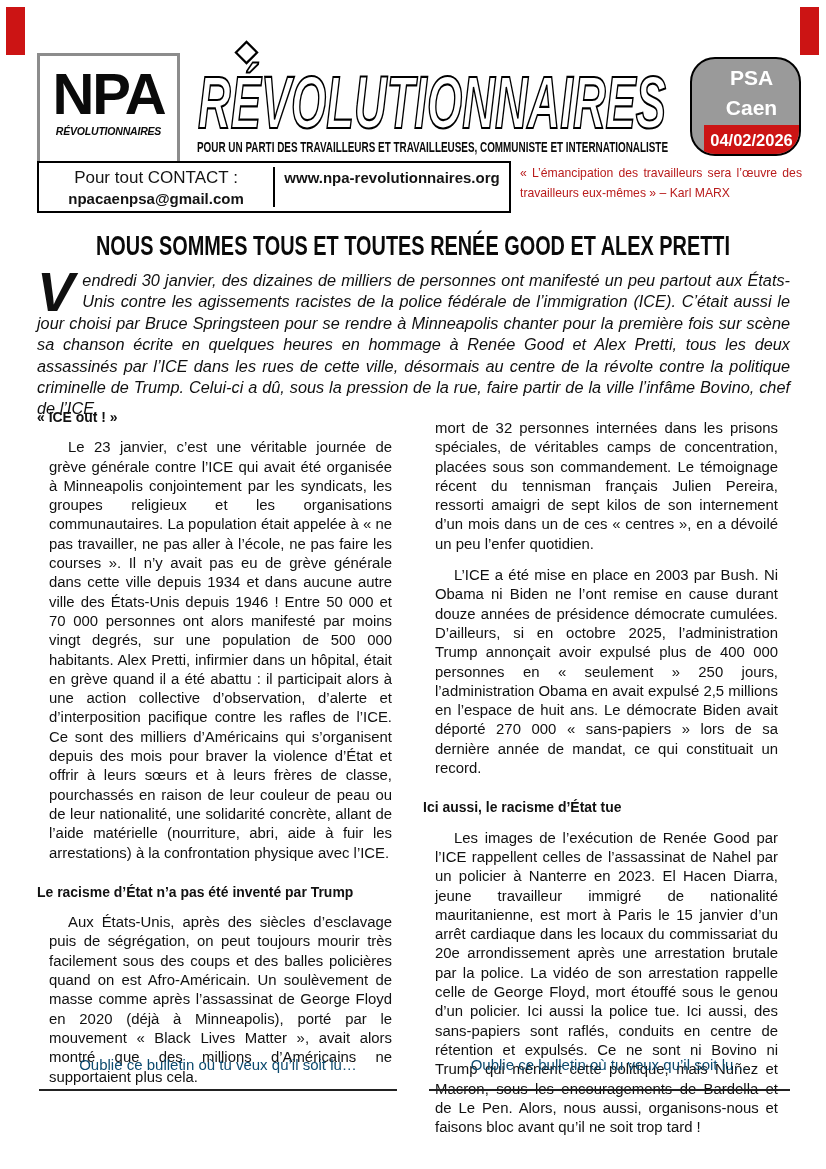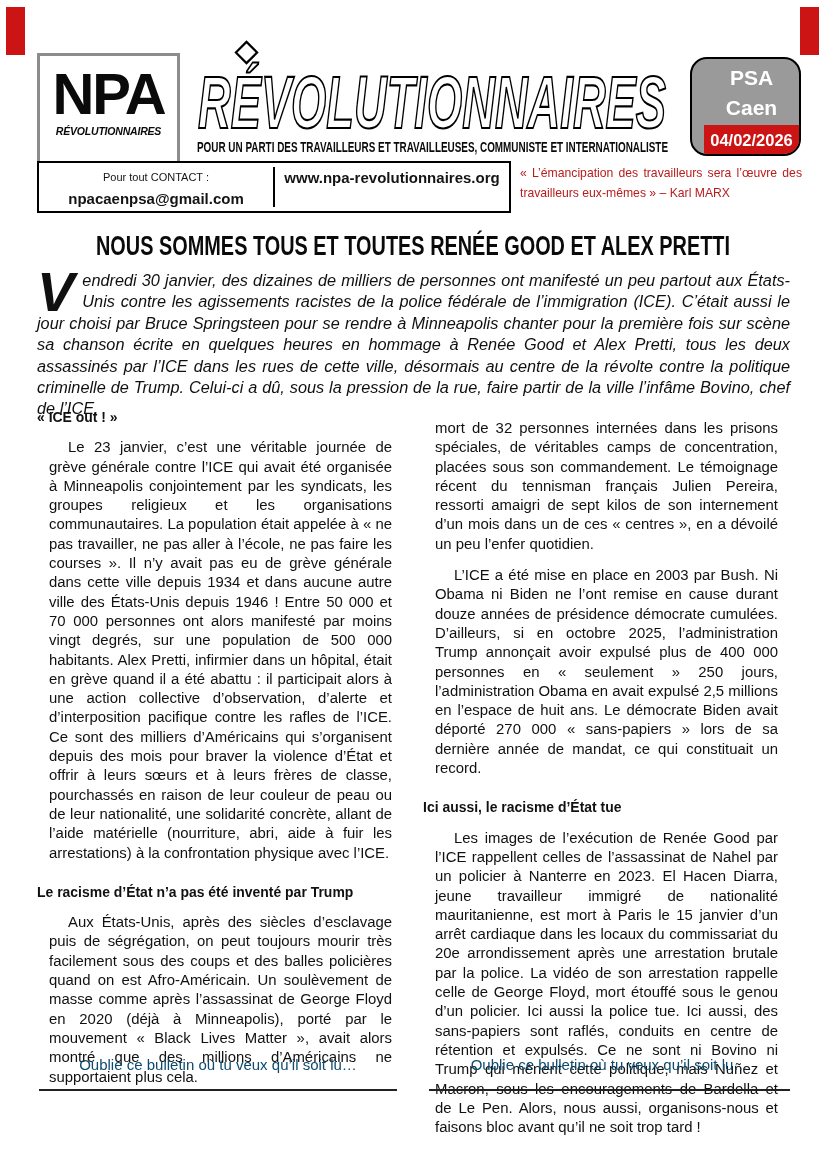--- a/index.html
+++ b/index.html
@@ -17,31 +17,31 @@
     border:3px solid #8c8c8c;box-sizing:border-box;text-align:center;background:#fff;}
   .npa-acronym{font-size:58px;font-weight:bold;letter-spacing:-2px;line-height:50px;margin-top:13px;color:#0a0a0a;}
   .npa-sub{font-size:10.5px;font-weight:bold;font-style:italic;letter-spacing:-0.2px;margin-top:6px;color:#0a0a0a;}
 
   
   .masthead-title{position:absolute;left:196px;top:40px;}
   .masthead-tagline{position:absolute;left:196px;top:136px;}
 
   
   .edition-box{position:absolute;left:690px;top:57px;width:111px;height:99px;background:#9a9a9a;
-    border:2px solid #000;border-radius:17px;box-sizing:border-box;overflow:hidden;text-align:center;padding-left:12px;}
+    border:2px solid #000;border-radius:25px;box-sizing:border-box;overflow:hidden;text-align:center;padding-left:12px;}
   .edition-site{color:#fff;font-weight:bold;font-size:21px;line-height:30px;margin-top:4px;}
   .edition-city{color:#fff;font-weight:bold;font-size:21px;line-height:30px;}
   .edition-date{background:#cc1414;color:#fff;font-weight:bold;font-size:16.5px;line-height:31px;height:49px;margin-top:2px;}
 
   
   .contact-box{position:absolute;left:37px;top:161px;width:474px;height:52px;border:2px solid #000;
     box-sizing:border-box;display:flex;background:#fff;}
   .contact-cell{flex:1;text-align:center;padding-top:4px;}
   .contact-divider{width:2px;background:#000;margin:4px 0;}
-  .contact-label{font-size:11px;line-height:21px;}
+  .contact-label{font-size:17px;line-height:21px;}
   .contact-value{font-size:15px;font-weight:bold;line-height:21px;}
 
   
   .quote{position:absolute;left:520px;top:164px;width:282px;font-size:12.2px;line-height:19.5px;
     text-align:justify;text-align-last:left;color:#b91c1c;}
 
   
   .headline-wrap{position:absolute;left:37px;top:226px;}
 
   

